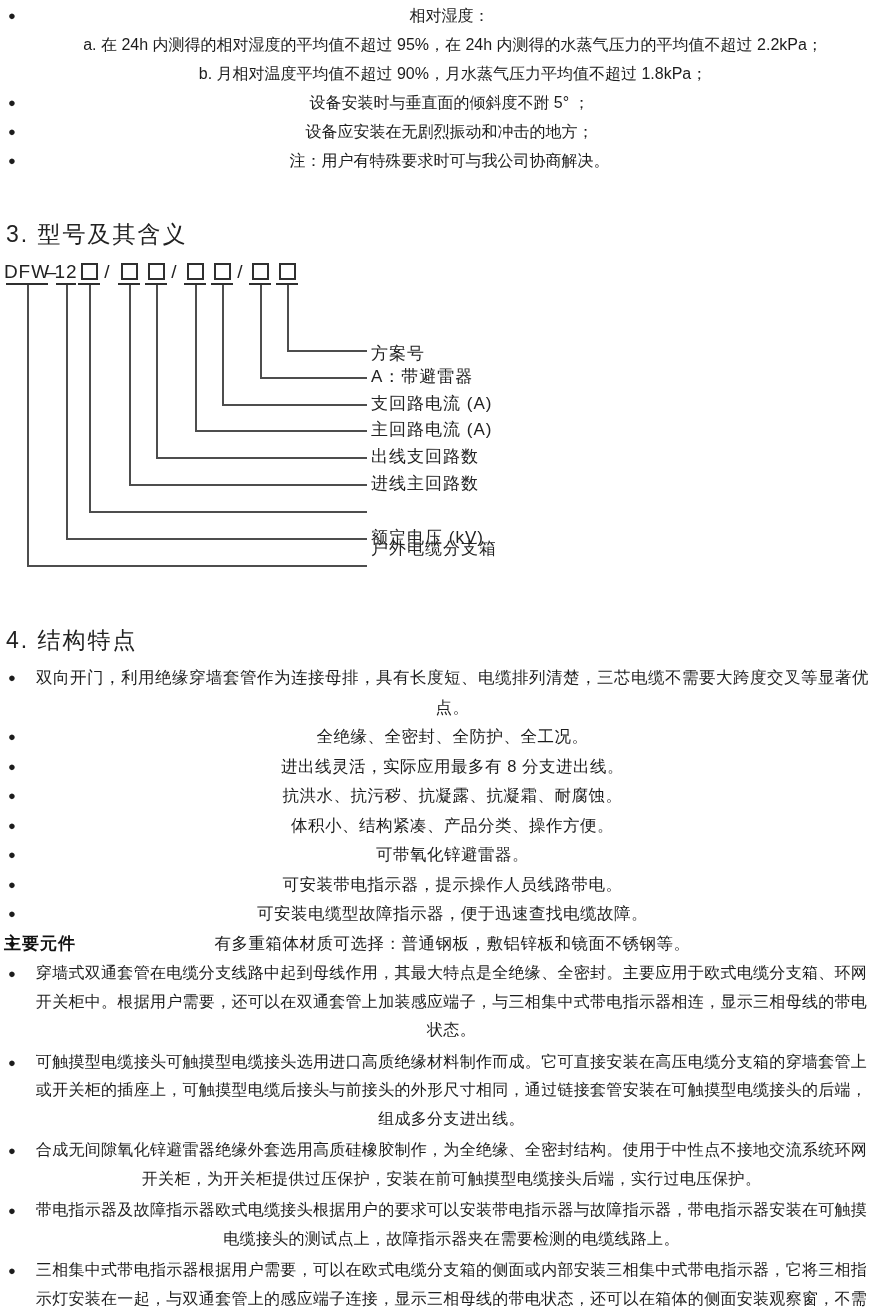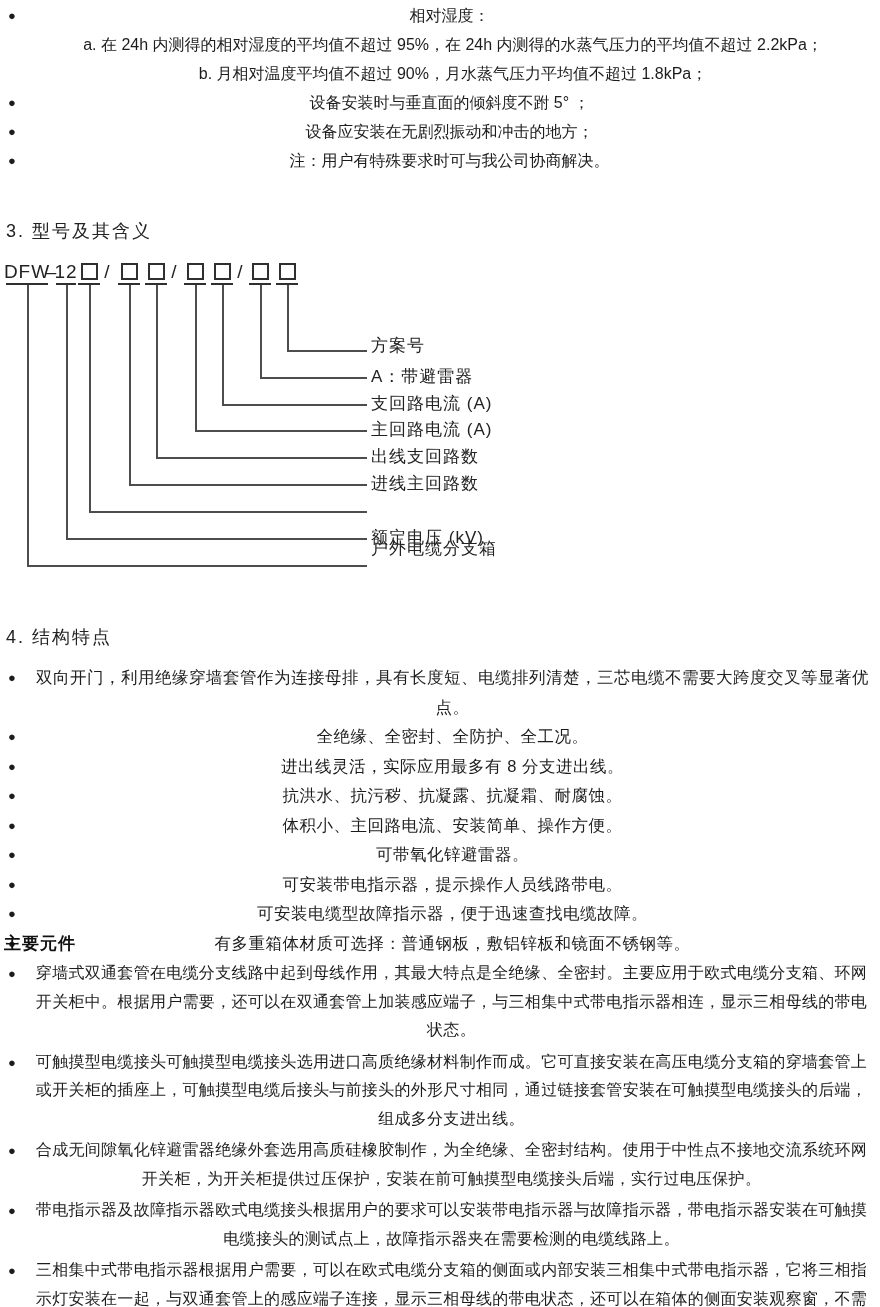--- a/index.html
+++ b/index.html
@@ -8,21 +8,21 @@
 
   
   .top-notes{position:absolute;top:1px;left:8px;right:4px;font-size:16px;line-height:29px;}
   .note-row{display:flex;}
   .blt{flex:none;font-size:13px;}
   .top-notes .blt{width:15px;}
   .note-sub{padding-left:22px;}
   .txt{flex:1;text-align:center;}
 
   
-  .sec-title{position:absolute;left:6px;font-size:18px;letter-spacing:2px;font-weight:normal;margin:0;color:#222;}
+  .sec-title{position:absolute;left:6px;font-size:23px;letter-spacing:2px;font-weight:normal;margin:0;color:#222;}
   #sec3-title{top:219px;}
   #sec4-title{top:625px;}
 
   
   .diagram{position:absolute;top:258px;left:0;width:880px;height:335px;}
   .cell{position:absolute;top:0;height:25px;border-bottom:2px solid #2f2f2f;
         display:flex;align-items:flex-end;justify-content:center;
         font-size:19px;letter-spacing:1px;color:#222;}
   .cell.noline{border-bottom:none;}
   .cell .mbox{width:13px;height:13px;border:2px solid #2f2f2f;margin-bottom:3px;background:#fff;}
@@ -118,21 +118,21 @@
         <div class="ln" style="left: 129px; top: 27px; width: 1.5px; height: 199px;"></div>
         <div class="ln" style="left: 129px; top: 226px; width: 238px; height: 1.5px;"></div>
         <div class="ln" style="left: 89px; top: 27px; width: 1.5px; height: 226px;"></div>
         <div class="ln" style="left: 89px; top: 253px; width: 278px; height: 1.5px;"></div>
         <div class="ln" style="left: 66px; top: 27px; width: 1.5px; height: 253px;"></div>
         <div class="ln" style="left: 66px; top: 280px; width: 301px; height: 1.5px;"></div>
         <div class="ln" style="left: 27px; top: 27px; width: 1.5px; height: 280px;"></div>
         <div class="ln" style="left: 27px; top: 307px; width: 340px; height: 1.5px;"></div>
       </div>
 
-    <div class="dlabel" style="top:76px;">方案号</div>
+    <div class="dlabel" style="top:84px;">方案号</div>
     <div class="dlabel" style="top:107px;">A：带避雷器</div>
     <div class="dlabel" style="top:134px;">支回路电流 (A)</div>
     <div class="dlabel" style="top:160px;">主回路电流 (A)</div>
     <div class="dlabel" style="top:187px;">出线支回路数</div>
     <div class="dlabel" style="top:214px;">进线主回路数</div>
     <div class="dlabel" style="top:268px;">额定电压 (kV)</div>
     <div class="dlabel" style="top:280px;font-family:Liberation Mono, monospace;">户外电缆分支箱</div>
   </div>
 
   <h2 class="sec-title" id="sec4-title">4. 结构特点</h2>
@@ -149,21 +149,21 @@
     <div class="note-row">
         <span class="blt">●</span>
         <span class="txt">进出线灵活，实际应用最多有 8 分支进出线。</span>
       </div>
     <div class="note-row">
         <span class="blt">●</span>
         <span class="txt">抗洪水、抗污秽、抗凝露、抗凝霜、耐腐蚀。</span>
       </div>
     <div class="note-row">
         <span class="blt">●</span>
-        <span class="txt">体积小、主回路电流、安装简单、操作方便。</span>
+        <span class="txt">体积小、结构紧凑、产品分类、操作方便。</span>
       </div>
     <div class="note-row">
         <span class="blt">●</span>
         <span class="txt">可带氧化锌避雷器。</span>
       </div>
     <div class="note-row">
         <span class="blt">●</span>
         <span class="txt">可安装带电指示器，提示操作人员线路带电。</span>
       </div>
     <div class="note-row">

